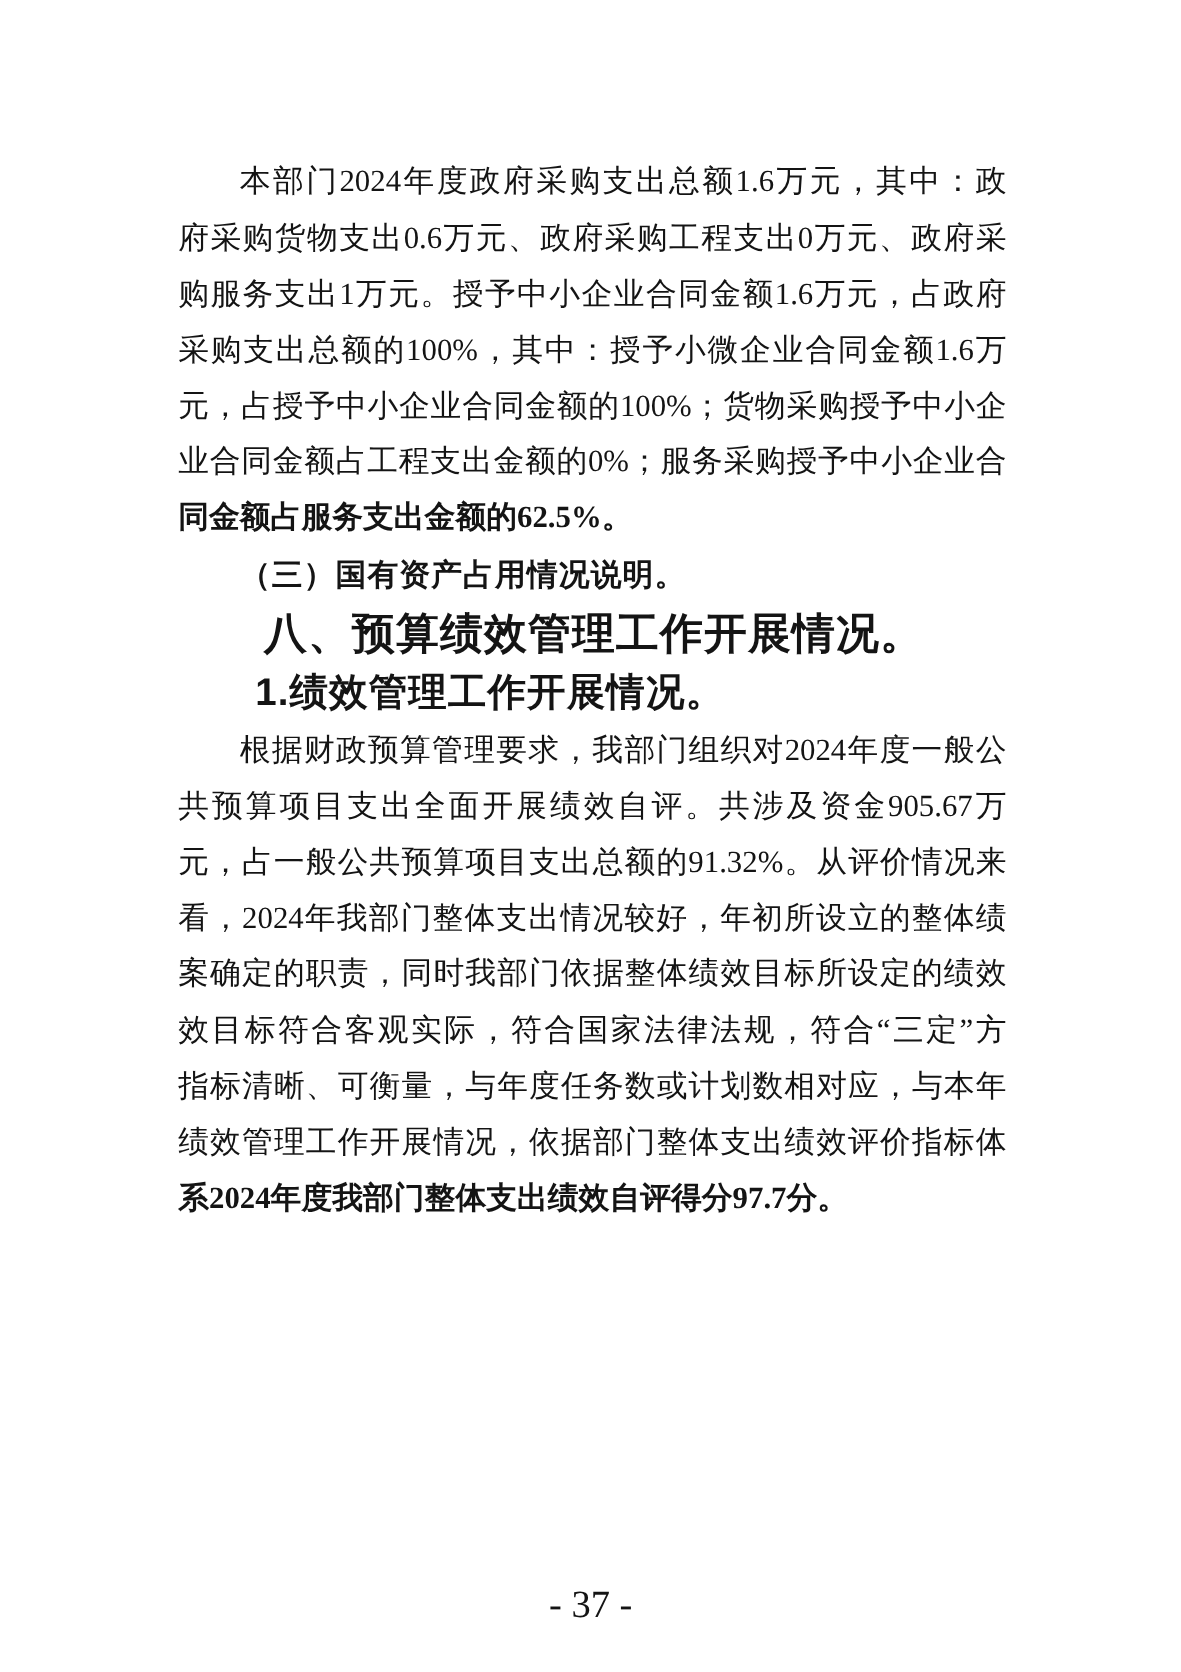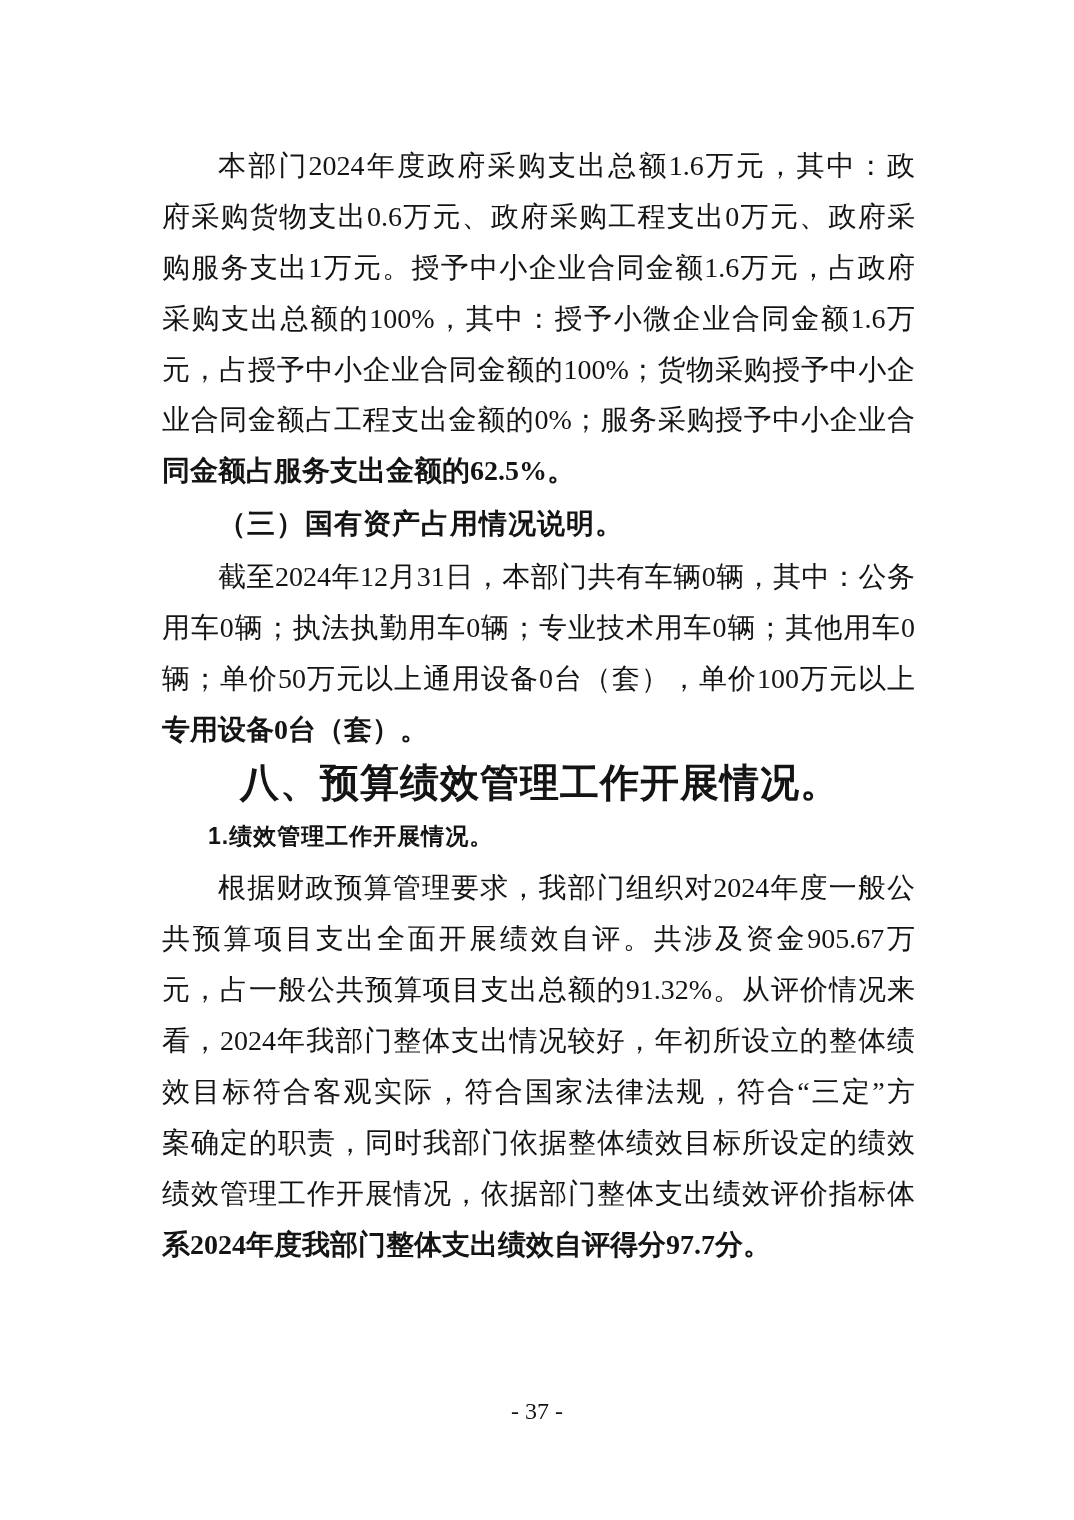--- a/index.html
+++ b/index.html
@@ -48,68 +48,63 @@
   }
   .style-heading-1 .line {
     font-family: "Liberation Sans", sans-serif;
     font-weight: 700;
     font-size: 39px;
     letter-spacing: 1px;
   }
   .style-heading-2 .line {
     font-family: "Liberation Sans", sans-serif;
     font-weight: 700;
-    font-size: 23px;
+    font-size: 35px;
     letter-spacing: 1px;
   }
   .footer {
     position: absolute;
     left: 0;
     width: 1074px;
-    top: 1398px;
+    top: 1439px;
     text-align: center;
     font-family: "Liberation Serif", serif;
-    font-size: 24px;
+    font-size: 35px;
     color: #141414;
   }
 </style>
 </head>
 <body>
 
 <div class="page">
   <main class="doc-body">
       <div class="paragraph style-body">
         <div class="line first">本部门2024年度政府采购支出总额1.6万元，其中：政</div>
         <div class="line">府采购货物支出0.6万元、政府采购工程支出0万元、政府采</div>
         <div class="line">购服务支出1万元。授予中小企业合同金额1.6万元，占政府</div>
         <div class="line">采购支出总额的100%，其中：授予小微企业合同金额1.6万</div>
         <div class="line">元，占授予中小企业合同金额的100%；货物采购授予中小企</div>
         <div class="line">业合同金额占工程支出金额的0%；服务采购授予中小企业合</div>
         <div class="line para-end">同金额占服务支出金额的62.5%。</div>
       </div>
       <div class="paragraph style-kaiti-heading">
         <div class="line first para-end">（三）国有资产占用情况说明。</div>
       </div>
-      <div class="paragraph style-body">
-        <div class="line first">截至2024年12月31日，本部门共有车辆0辆，其中：公务</div>
-        <div class="line">用车0辆；执法执勤用车0辆；专业技术用车0辆；其他用车0</div>
-        <div class="line">辆；单价50万元以上通用设备0台（套），单价100万元以上</div>
-        <div class="line para-end">专用设备0台（套）。</div>
-      </div>
       <div class="paragraph style-heading-1">
         <div class="line first para-end">八、预算绩效管理工作开展情况。</div>
       </div>
       <div class="paragraph style-heading-2">
         <div class="line first para-end">1.绩效管理工作开展情况。</div>
       </div>
       <div class="paragraph style-body">
         <div class="line first">根据财政预算管理要求，我部门组织对2024年度一般公</div>
         <div class="line">共预算项目支出全面开展绩效自评。共涉及资金905.67万</div>
         <div class="line">元，占一般公共预算项目支出总额的91.32%。从评价情况来</div>
         <div class="line">看，2024年我部门整体支出情况较好，年初所设立的整体绩</div>
+        <div class="line">案确定的职责，同时我部门依据整体绩效目标所设定的绩效</div>
         <div class="line">效目标符合客观实际，符合国家法律法规，符合“三定”方</div>
-        <div class="line">案确定的职责，同时我部门依据整体绩效目标所设定的绩效</div>
+        <div class="line">指标清晰、可衡量，与年度任务数或计划数相对应，与本年</div>
         <div class="line">绩效管理工作开展情况，依据部门整体支出绩效评价指标体</div>
         <div class="line para-end">系2024年度我部门整体支出绩效自评得分97.7分。</div>
       </div>
     </main>
   <div class="footer">- 37 -</div>
 </div>
 
 </body></html>

